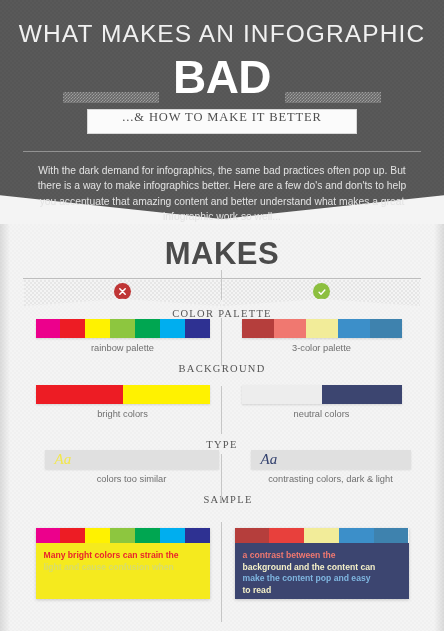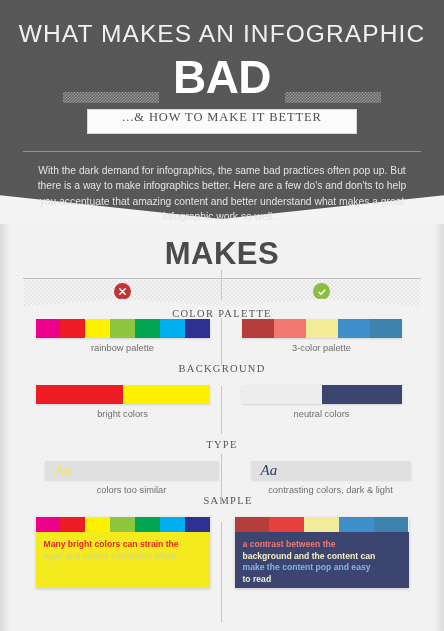--- a/index.html
+++ b/index.html
@@ -272,52 +272,52 @@
           <div class="swatch-bar w160">
             <div class="swatch" id="r1g0" style="background: rgb(237, 237, 237);"></div>
             <div class="swatch" id="r1g1" style="background: rgb(60, 69, 112);"></div>
           </div>
           <div class="cap">neutral colors</div>
         </div>
       </div>
 
       <div class="label-serif" style="margin-top:20px;">TYPE</div>
 
-      <div class="row" style="margin-top:11px;padding-left:18px;">
+      <div class="row" style="padding-left:18px;">
         <div class="col left">
           <div class="typebar" style="background: rgb(224, 224, 224);">
             <span id="type-bad-text" style="color: rgb(242, 231, 75);">Aa</span>
           </div>
           <div class="cap">colors too similar</div>
         </div>
         <div class="col">
           <div class="typebar w160" style="width: 160px; background: rgb(224, 224, 224);">
             <span id="type-good-text" style="color: rgb(51, 65, 110);">Aa</span>
           </div>
           <div class="cap">contrasting colors, dark &amp; light</div>
         </div>
       </div>
 
-      <div class="label-serif" style="padding-left:12px;">SAMPLE</div>
-
-      <div class="row" style="margin-top:11px;">
+      <div class="label-serif" style="margin-top:10px;padding-left:12px;">SAMPLE</div>
+
+      <div class="row" style="margin-top:23px;">
         <div class="col left">
           <div class="sample">
             <div class="sample-strip">
               <div id="sb0" style="background: rgb(236, 0, 140);"></div>
               <div id="sb1" style="background: rgb(237, 28, 36);"></div>
               <div id="sb2" style="background: rgb(255, 242, 0);"></div>
               <div id="sb3" style="background: rgb(141, 198, 63);"></div>
               <div id="sb4" style="background: rgb(0, 166, 81);"></div>
               <div id="sb5" style="background: rgb(0, 174, 239);"></div>
               <div id="sb6" style="background: rgb(46, 49, 146);"></div>
             </div>
             <div class="sample-body left-body" id="sample-bad-body" style="background: rgb(245, 234, 30);">
               <p id="sbl0" style="color: rgb(232, 37, 44);">Many bright colors can strain the</p>
-              <p id="sbl1" style="color: rgb(216, 221, 106);">eyes and colors confusion when</p>
+              <p id="sbl1" style="color: rgb(216, 221, 106);">light and cause confusion when</p>
             </div>
           </div>
         </div>
         <div class="col">
           <div class="sample">
             <div class="sample-strip">
               <div id="sg0" style="background: rgb(181, 62, 60);"></div>
               <div id="sg1" style="background: rgb(232, 64, 60);"></div>
               <div id="sg2" style="background: rgb(242, 236, 153);"></div>
               <div id="sg3" style="background: rgb(60, 143, 201);"></div>

